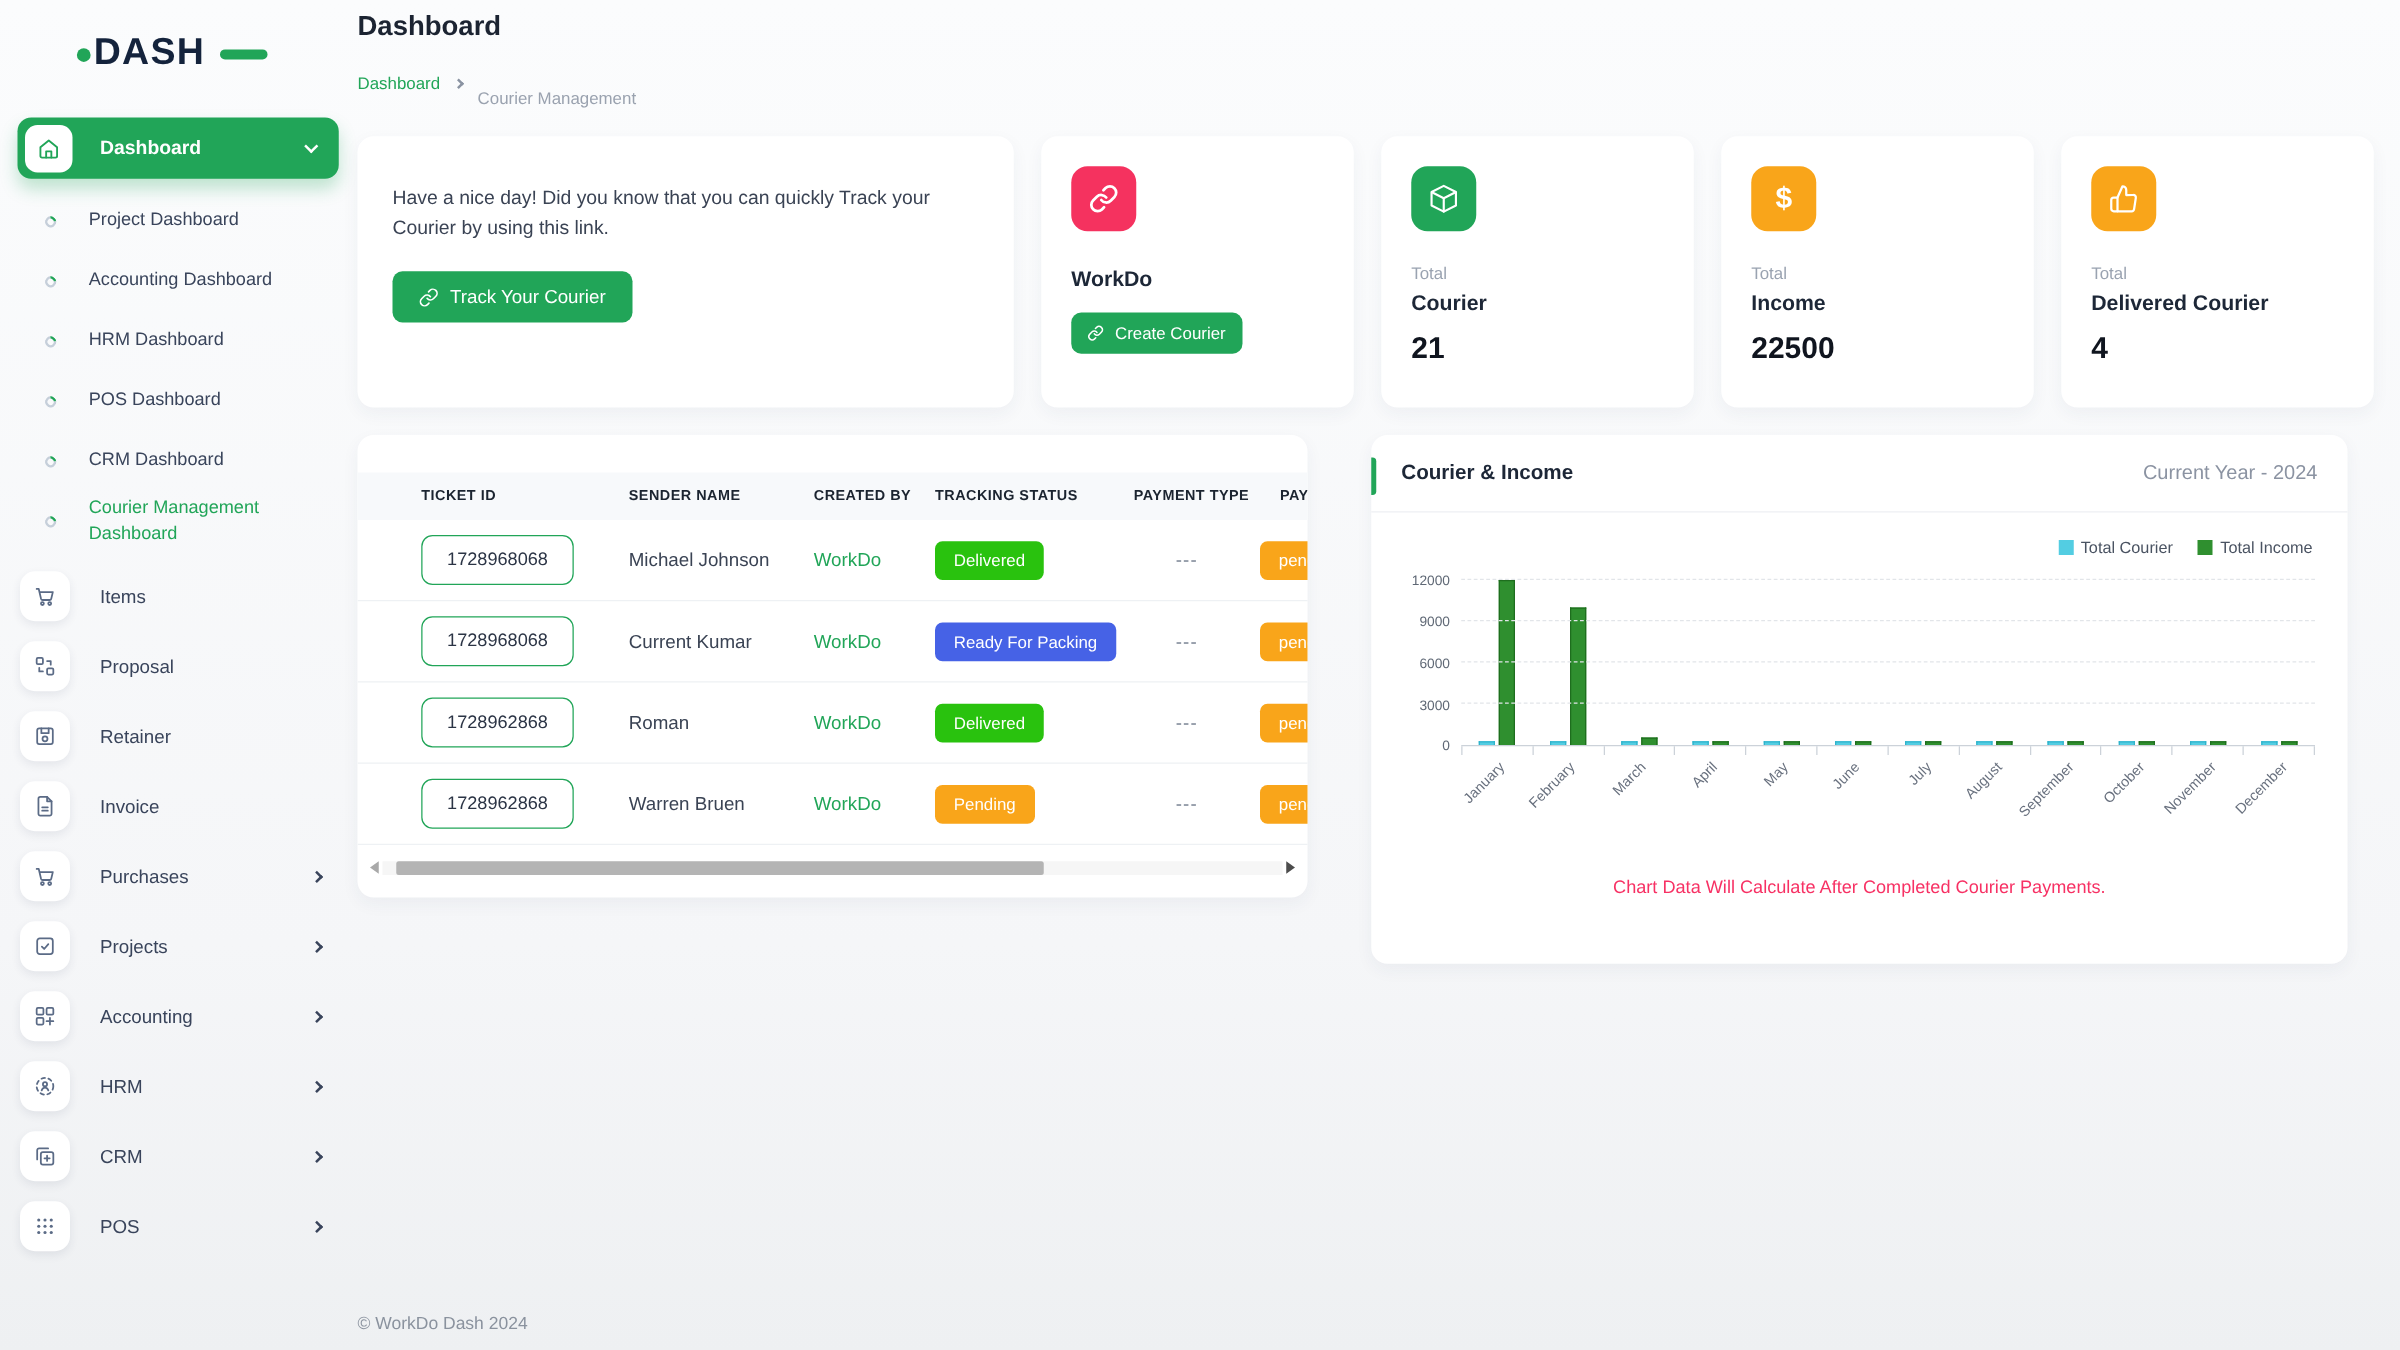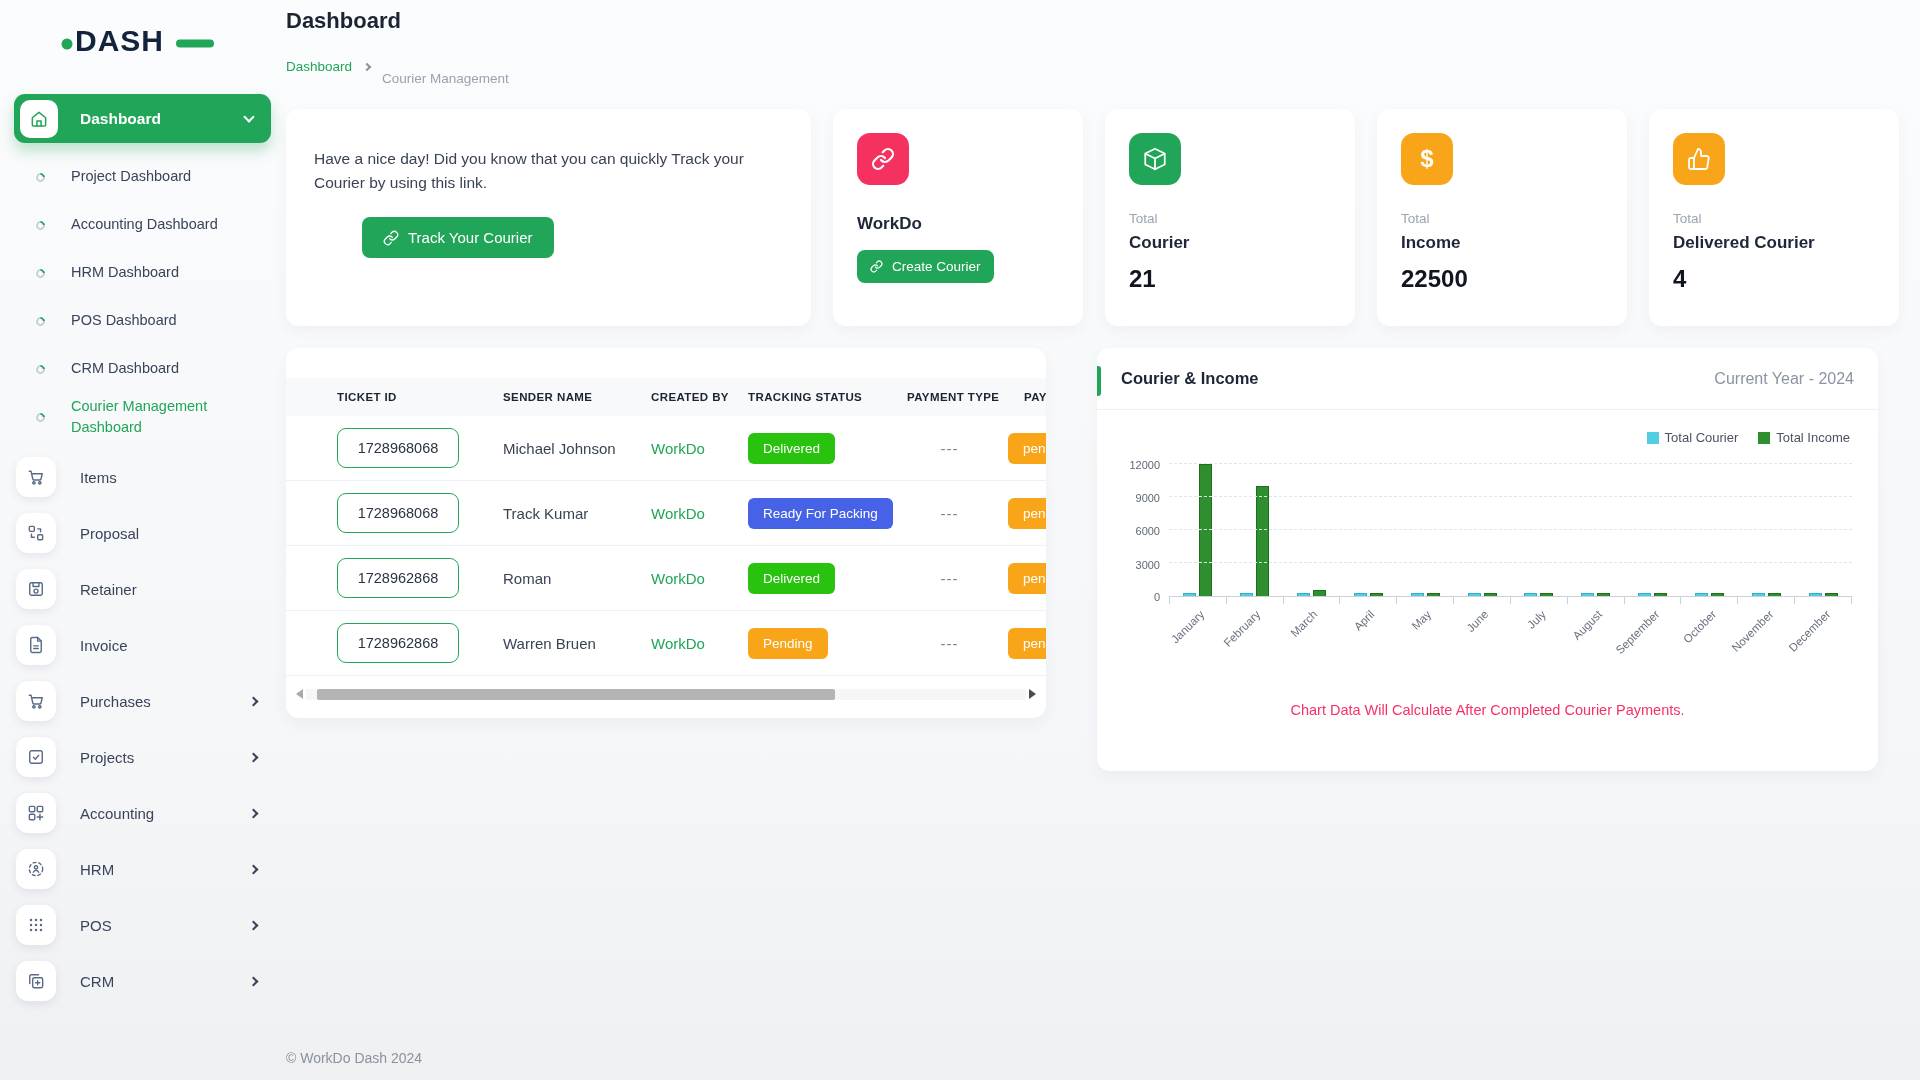--- a/index.html
+++ b/index.html
@@ -37,21 +37,21 @@
   .page-title { font-size:22px; font-weight:bold; color:#1c2432; }
   .breadcrumb { display:flex; align-items:center; gap:12px; margin-top:13px; font-size:13.5px; }
   .breadcrumb .link { color:var(--primary); cursor:pointer; }
   .breadcrumb .sep { width:6px; height:6px; border-right:2px solid #8a93a2; border-bottom:2px solid #8a93a2; transform:rotate(-45deg); }
   .breadcrumb .cur { color:#9aa2af;margin-top:24px; }
   .card { background:#fff; border-radius:13px; box-shadow:0 5px 14px rgba(45,60,90,.05); }
   .cards-row { display:flex; gap:22px; margin-top:23px; }
   .welcome { width:525px; height:217px; padding:28px; }
   .welcome p { font-size:15.5px; line-height:1.55; color:#3a4354; width:480px; margin-top:10px; }
   .btn { display:inline-flex; align-items:center; gap:9px; background:var(--primary); color:#fff; border:none; border-radius:8px; cursor:pointer; font-family:inherit; }
-  .btn.big { margin-top:22px; padding:12px 21px; font-size:15px;margin-left:48px; }
+  .btn.big { margin-top:22px; padding:12px 21px; font-size:15px; }
   .btn.small { margin-top:16px; padding:9px 13px; font-size:13.5px; }
   .tile-lg { width:52px; height:52px; border-radius:13px; display:flex; align-items:center; justify-content:center; color:#fff; }
   .mini-card { width:250px; height:217px; padding:24px; }
   .mini-card h3 { margin-top:29px; font-size:17px; font-weight:bold; color:#1d2737; }
   .stat-pre { margin-top:26px; font-size:13.5px; color:#9aa3b1; }
   .stat-label { margin-top:7px; font-size:17px; font-weight:bold; color:#1d2737; }
   .stat-value { margin-top:12px; font-size:24px; font-weight:bold; color:#10151f; }
   
   .mid-row { display:flex; gap:51px; margin-top:22px; align-items:flex-start; }
   .table-card { width:760px; height:370px; padding-top:30px; overflow:hidden; position:relative; }
@@ -232,46 +232,46 @@
             <circle cx="12" cy="12" r="8" stroke-dasharray="3.4 3.4"></circle>
             <circle cx="12" cy="10" r="2"></circle>
             <path d="M8.8 16c.7-1.7 1.9-2.6 3.2-2.6s2.5.9 3.2 2.6"></path>
           </svg>
       </span>
       <span class="lbl">HRM</span>
         <span class="chev right"></span>
     </li>
     <li>
       <span class="tile">
+        <svg width="20" height="20" viewBox="0 0 24 24" fill="none" stroke="currentColor" stroke-width="1.7" stroke-linecap="round" stroke-linejoin="round">
+            <rect x="8" y="8" width="12" height="12" rx="2"></rect>
+            <path d="M4.5 15V6.3A1.8 1.8 0 0 1 6.3 4.5H15"></path>
+            <path d="M14 11.5v5M11.5 14h5"></path>
+          </svg>
+      </span>
+      <span class="lbl">CRM</span>
+        <span class="chev right"></span>
+    </li>
+    <li>
+      <span class="tile">
         <svg width="20" height="20" viewBox="0 0 24 24" fill="currentColor">
             <circle cx="6" cy="6" r="1.5"></circle>
             <circle cx="12" cy="6" r="1.5"></circle>
             <circle cx="18" cy="6" r="1.5"></circle>
             <circle cx="6" cy="12" r="1.5"></circle>
             <circle cx="12" cy="12" r="1.5"></circle>
             <circle cx="18" cy="12" r="1.5"></circle>
             <circle cx="6" cy="18" r="1.5"></circle>
             <circle cx="12" cy="18" r="1.5"></circle>
             <circle cx="18" cy="18" r="1.5"></circle>
           </svg>
       </span>
       <span class="lbl">POS</span>
         <span class="chev right"></span>
     </li>
-    <li>
-      <span class="tile">
-        <svg width="20" height="20" viewBox="0 0 24 24" fill="none" stroke="currentColor" stroke-width="1.7" stroke-linecap="round" stroke-linejoin="round">
-            <rect x="8" y="8" width="12" height="12" rx="2"></rect>
-            <path d="M4.5 15V6.3A1.8 1.8 0 0 1 6.3 4.5H15"></path>
-            <path d="M14 11.5v5M11.5 14h5"></path>
-          </svg>
-      </span>
-      <span class="lbl">CRM</span>
-        <span class="chev right"></span>
-    </li>
   </ul>
 </aside>
 
 <main class="main">
   <h1 class="page-title">Dashboard</h1>
   <div class="breadcrumb">
     <span class="link">Dashboard</span>
     <span class="sep"></span>
     <span class="cur">Courier Management</span>
   </div>
@@ -357,21 +357,21 @@
         <div class="cell"><span class="ticket-box">1728968068</span></div>
         <div class="cell sender">Michael Johnson</div>
         <div class="cell created">WorkDo</div>
         <div class="cell status"><span class="badge" data-variant="success">Delivered</span></div>
         <div class="cell ptype">---</div>
         <div class="cell"><span class="badge" data-variant="warning">pending</span></div>
       </div>
 
       <div class="tgrid trow">
         <div class="cell"><span class="ticket-box">1728968068</span></div>
-        <div class="cell sender">Track Kumar</div>
+        <div class="cell sender">Current Kumar</div>
         <div class="cell created">WorkDo</div>
         <div class="cell status"><span class="badge" data-variant="info">Ready For Packing</span></div>
         <div class="cell ptype">---</div>
         <div class="cell"><span class="badge" data-variant="warning">pending</span></div>
       </div>
 
       <div class="tgrid trow">
         <div class="cell"><span class="ticket-box">1728962868</span></div>
         <div class="cell sender">Roman</div>
         <div class="cell created">WorkDo</div>

